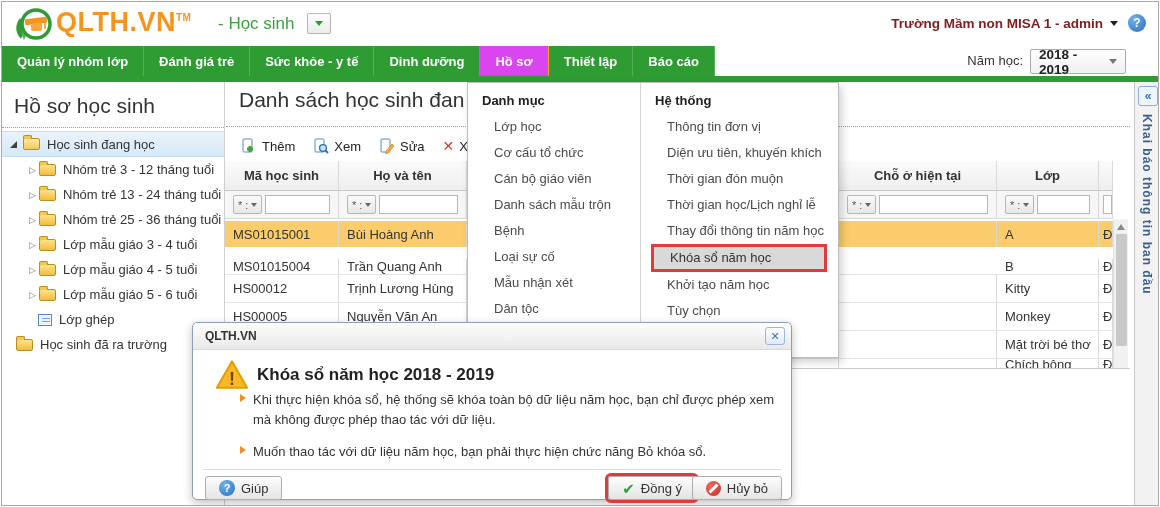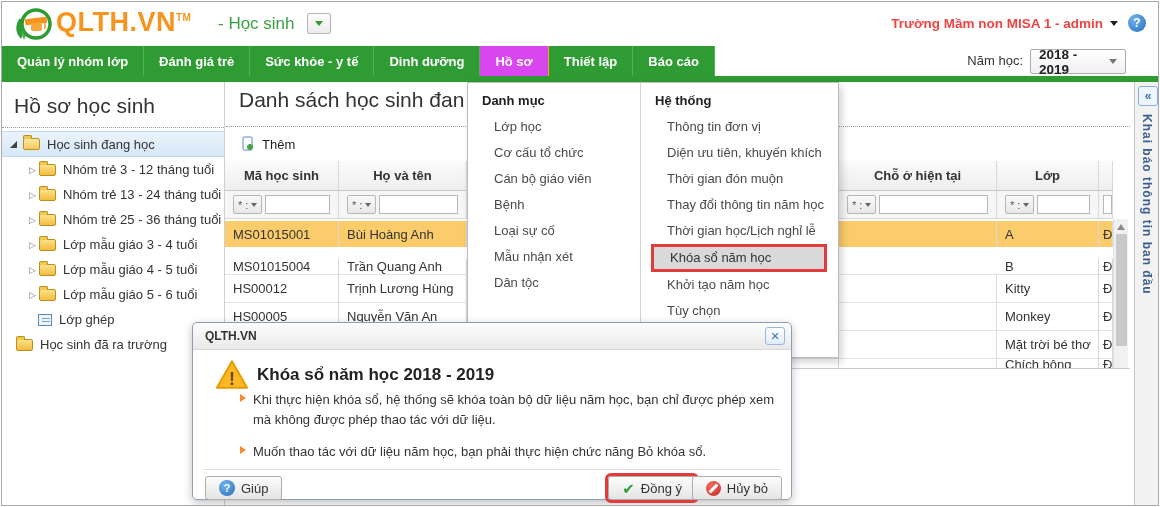--- a/index.html
+++ b/index.html
@@ -10,21 +10,21 @@
     font-family:"Liberation Sans","DejaVu Sans",sans-serif; color:#333;
   }
   .abs { position:absolute; }
 
   
   .topbar { position:absolute; left:0; top:0; right:0; height:44px; background:#fff; }
   .brand { position:absolute; left:54px; top:5px; font-size:27px; font-weight:bold; color:#F7941E; letter-spacing:.5px; }
   .brand sup { font-size:10px; color:#F7941E; }
   .module-label { position:absolute; left:216px; top:12px; font-size:17px; color:#3AA13F; }
   .mini-btn { position:absolute; left:305px; top:11px; width:24px; height:21px; background:linear-gradient(#fdfdfd,#ececec); border:1px solid #b5b5b5; border-radius:2px; display:flex; align-items:center; justify-content:center; color:#2E9B33; }
-  .account { position:absolute; right:40px; top:14px; font-size:13.5px; font-weight:bold; color:#ef4444; display:flex; align-items:center; gap:7px; }
+  .account { position:absolute; right:40px; top:14px; font-size:13.5px; font-weight:bold; color:#7f1d1d; display:flex; align-items:center; gap:7px; }
   .help-circle { width:18px; height:18px; border-radius:50%; background:radial-gradient(circle at 35% 30%,#6db3ef,#2d6fb9); color:#fff; font-size:12px; font-weight:bold; display:flex; align-items:center; justify-content:center; }
   .help-abs { position:absolute; right:12px; top:12px; }
 
   .caret-down { width:0; height:0; border-left:4px solid transparent; border-right:4px solid transparent; border-top:5px solid currentColor; display:inline-block; }
 
   
   .navbar { position:absolute; left:0; top:44px; right:0; height:30px; background:#fff; }
   .tabs { display:inline-flex; height:30px; background:#2E9B33; }
   .tab { padding:0 15px; display:flex; align-items:center; color:#fff; font-size:13px; font-weight:bold; border-right:1px solid #55b159; cursor:pointer; white-space:nowrap; }
   .tab.active { background:#d946ef; border-right-color:#F9A21B; }
@@ -44,21 +44,21 @@
   .tw-col { font-size:9px; color:#7a7a7a; width:13px; text-align:center; margin-left:24px; flex:none; }
   .folder { width:17px; height:12px; background:linear-gradient(#fce28a,#f3bc3f); border:1px solid #b9901f; border-radius:2px; position:relative; display:inline-block; flex:none; margin-right:7px; }
   .folder::before { content:""; position:absolute; top:-4px; left:-1px; width:7px; height:3px; background:#f3c84f; border:1px solid #b9901f; border-bottom:none; border-radius:2px 2px 0 0; }
   .folder.open { background:linear-gradient(#fdeaa5,#f6c95b); }
   .list-icon { width:14px; height:12px; border:1px solid #5b87c5; background:#fff linear-gradient(#7aa1cf,#7aa1cf) 3px 3px/8px 1px no-repeat, #fff; background-image:linear-gradient(#7aa1cf,#7aa1cf),linear-gradient(#7aa1cf,#7aa1cf); background-size:8px 1px,8px 1px; background-position:3px 3px,3px 6px; background-repeat:no-repeat; background-color:#eef4fb; display:inline-block; flex:none; margin:0 7px 0 36px; }
   .indent-root { margin-left:14px; }
 
   
   .main-title { position:absolute; left:237px; top:86px; width:226px; font-size:21px; color:#333; white-space:nowrap; overflow:hidden; }
   .main-sep { position:absolute; left:224px; top:124px; width:904px; border-top:1px dotted #9a9a9a; }
-  .toolbar { position:absolute; left:232px; top:131px; height:26px; display:flex; align-items:center; gap:4px; font-size:13px; color:#222;flex-direction:column; }
+  .toolbar { position:absolute; left:232px; top:131px; height:26px; display:flex; align-items:center; gap:4px; font-size:13px; color:#222; }
   .tbtn { display:flex; align-items:center; gap:5px; padding:3px 7px; border-radius:2px; cursor:pointer; }
   .tsep { color:#c4c4c4; padding:0 3px; }
   .x-icon { color:#d23b2f; font-weight:bold; font-size:14px; line-height:1; }
 
   
   .grid { position:absolute; left:223px; top:159px; width:905px; height:208px; border-bottom:1px solid #c9c9c9; background:#fff; overflow:hidden; }
   .gr-row { position:absolute; left:0; width:888px; display:flex; }
   .gc { border-right:1px solid #d9d9d9; overflow:hidden; white-space:nowrap; padding:0 8px; display:flex; align-items:center; }
   .c1{width:114px;} .c2{width:128px;} .c3{width:372px;} .c4{width:158px;} .c5{width:102px;} .c6{width:14px; padding:0 0 0 4px;}
   .grid-header { top:0; height:30px; background:linear-gradient(#fbfbfb,#eeeeee); border-bottom:1px solid #c9c9c9; font-weight:bold; font-size:13px; color:#333; }
@@ -339,32 +339,33 @@
       <div class="vs-thumb"></div>
     </div>
   </div>
 
   <div class="dropdown">
     <div class="menu-col">
       <div class="menu-head">Danh mục</div>
       <div class="menu-item">Lớp học</div>
       <div class="menu-item">Cơ cấu tổ chức</div>
       <div class="menu-item">Cán bộ giáo viên</div>
+      <div class="menu-item">Danh sách mẫu trộn</div>
       <div class="menu-item">Bệnh</div>
       <div class="menu-item">Loại sự cố</div>
       <div class="menu-item">Mẫu nhận xét</div>
       <div class="menu-item">Dân tộc</div>
     </div>
     <div class="menu-col">
       <div class="menu-head">Hệ thống</div>
       <div class="menu-item">Thông tin đơn vị</div>
       <div class="menu-item">Diện ưu tiên, khuyến khích</div>
       <div class="menu-item">Thời gian đón muộn</div>
+      <div class="menu-item">Thời gian học/Lịch nghỉ lễ</div>
       <div class="menu-item">Thay đổi thông tin năm học</div>
-      <div class="menu-item">Thời gian học/Lịch nghỉ lễ</div>
       <div class="menu-item hl">Khóa sổ năm học</div>
       <div class="menu-item">Khởi tạo năm học</div>
       <div class="menu-item">Tùy chọn</div>
     </div>
   </div>
 
   <div class="dialog">
     <div class="dlg-titlebar">
       <span>QLTH.VN</span>
       <span class="dlg-close">✕</span>

